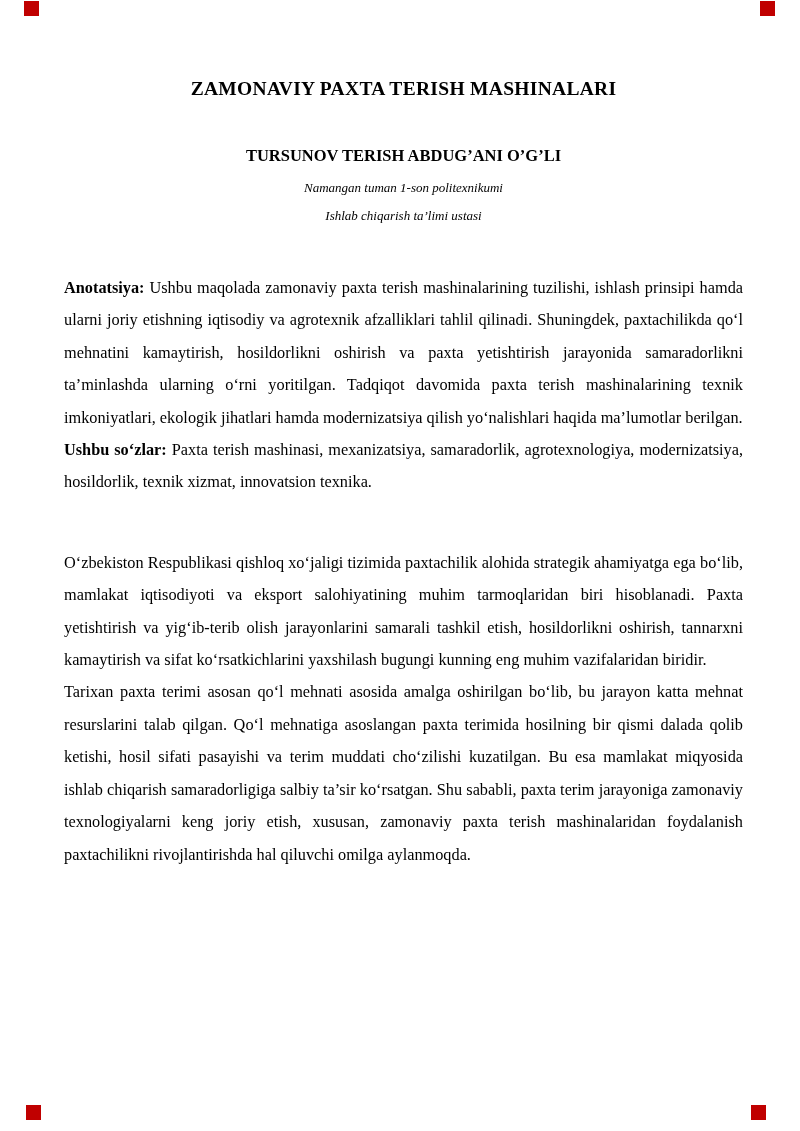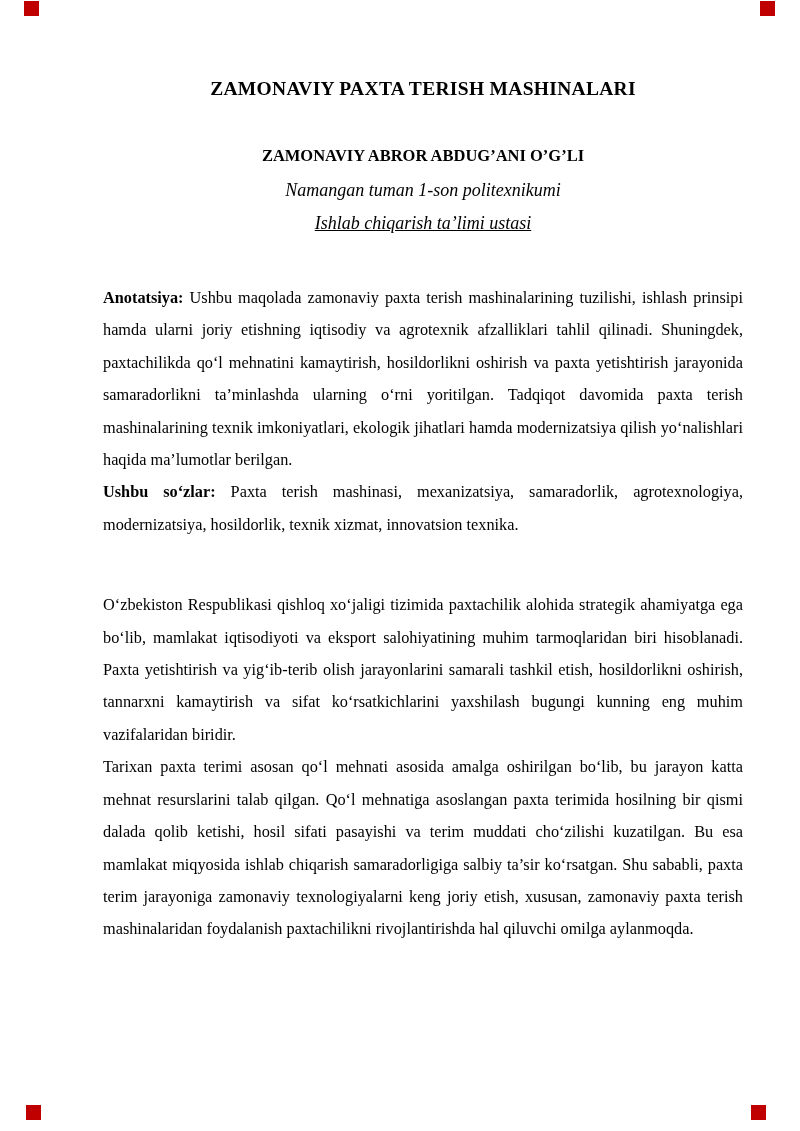--- a/index.html
+++ b/index.html
@@ -20,42 +20,42 @@
   .corner {
     position: absolute;
     width: 15px;
     height: 15px;
     background: #c00000;
   }
   .corner.tl { left: 24px;  top: 1px; }
   .corner.tr { left: 760px; top: 1px; }
   .corner.bl { left: 26px;  top: 1105px; }
   .corner.br { left: 751px; top: 1105px; }
-  .content { padding: 0 57px 0 103px; }
+  .content { padding: 0 57px 0 64px; }
   .title {
     margin: 0;
     padding-top: 78px;
     text-align: center;
     font-size: 19.5px;
     font-weight: bold;
     letter-spacing: 0.3px;
   }
   .author {
     margin-top: 46px;
     text-align: center;
     font-size: 16.5px;
     font-weight: bold;
   }
   .aff {
     margin-top: 14px;
     text-align: center;
-    font-size: 18px;
+    font-size: 13px;
     font-style: italic;
   }
-  .aff2 { margin-top: 12px; text-decoration: underline; }
+  .aff2 { margin-top: 12px; }
   p.body-par {
     margin: 0;
     font-size: 16.3px;
     line-height: 32.4px;
     text-align: justify;
   }
   p.abstract { margin-top: 48px; font-family: Liberation Serif, serif; }
   p.spaced   { margin-top: 48px; }
   b.lead { font-weight: bold; }
 </style>
@@ -66,21 +66,21 @@
 
   <div class="corner tl" style="background: rgb(192, 0, 0);"></div>
   <div class="corner tr" style="background: rgb(192, 0, 0);"></div>
   <div class="corner bl" style="background: rgb(192, 0, 0);"></div>
   <div class="corner br" style="background: rgb(192, 0, 0);"></div>
 
   <div class="content">
 
     <h1 class="title">ZAMONAVIY PAXTA TERISH MASHINALARI</h1>
 
-    <div class="author">ZAMONAVIY ABROR ABDUG’ANI O’G’LI</div>
+    <div class="author">TURSUNOV TERISH ABDUG’ANI O’G’LI</div>
 
     <div class="aff">Namangan tuman 1-son politexnikumi</div>
 
     <div class="aff aff2">Ishlab chiqarish ta’limi ustasi</div>
 
     <p class="body-par abstract"><b class="lead">Anotatsiya:</b><span> Ushbu maqolada zamonaviy paxta terish mashinalarining tuzilishi, ishlash prinsipi hamda ularni joriy etishning iqtisodiy va agrotexnik afzalliklari tahlil qilinadi. Shuningdek, paxtachilikda qoʻl mehnatini kamaytirish, hosildorlikni oshirish va paxta yetishtirish jarayonida samaradorlikni ta’minlashda ularning oʻrni yoritilgan. Tadqiqot davomida paxta terish mashinalarining texnik imkoniyatlari, ekologik jihatlari hamda modernizatsiya qilish yoʻnalishlari haqida ma’lumotlar berilgan.</span></p>
 
     <p class="body-par"><b class="lead">Ushbu soʻzlar:</b><span> Paxta terish mashinasi, mexanizatsiya, samaradorlik, agrotexnologiya, modernizatsiya, hosildorlik, texnik xizmat, innovatsion texnika.</span></p>
 
     <p class="body-par spaced">Oʻzbekiston Respublikasi qishloq xoʻjaligi tizimida paxtachilik alohida strategik ahamiyatga ega boʻlib, mamlakat iqtisodiyoti va eksport salohiyatining muhim tarmoqlaridan biri hisoblanadi. Paxta yetishtirish va yigʻib-terib olish jarayonlarini samarali tashkil etish, hosildorlikni oshirish, tannarxni kamaytirish va sifat koʻrsatkichlarini yaxshilash bugungi kunning eng muhim vazifalaridan biridir.</p>

